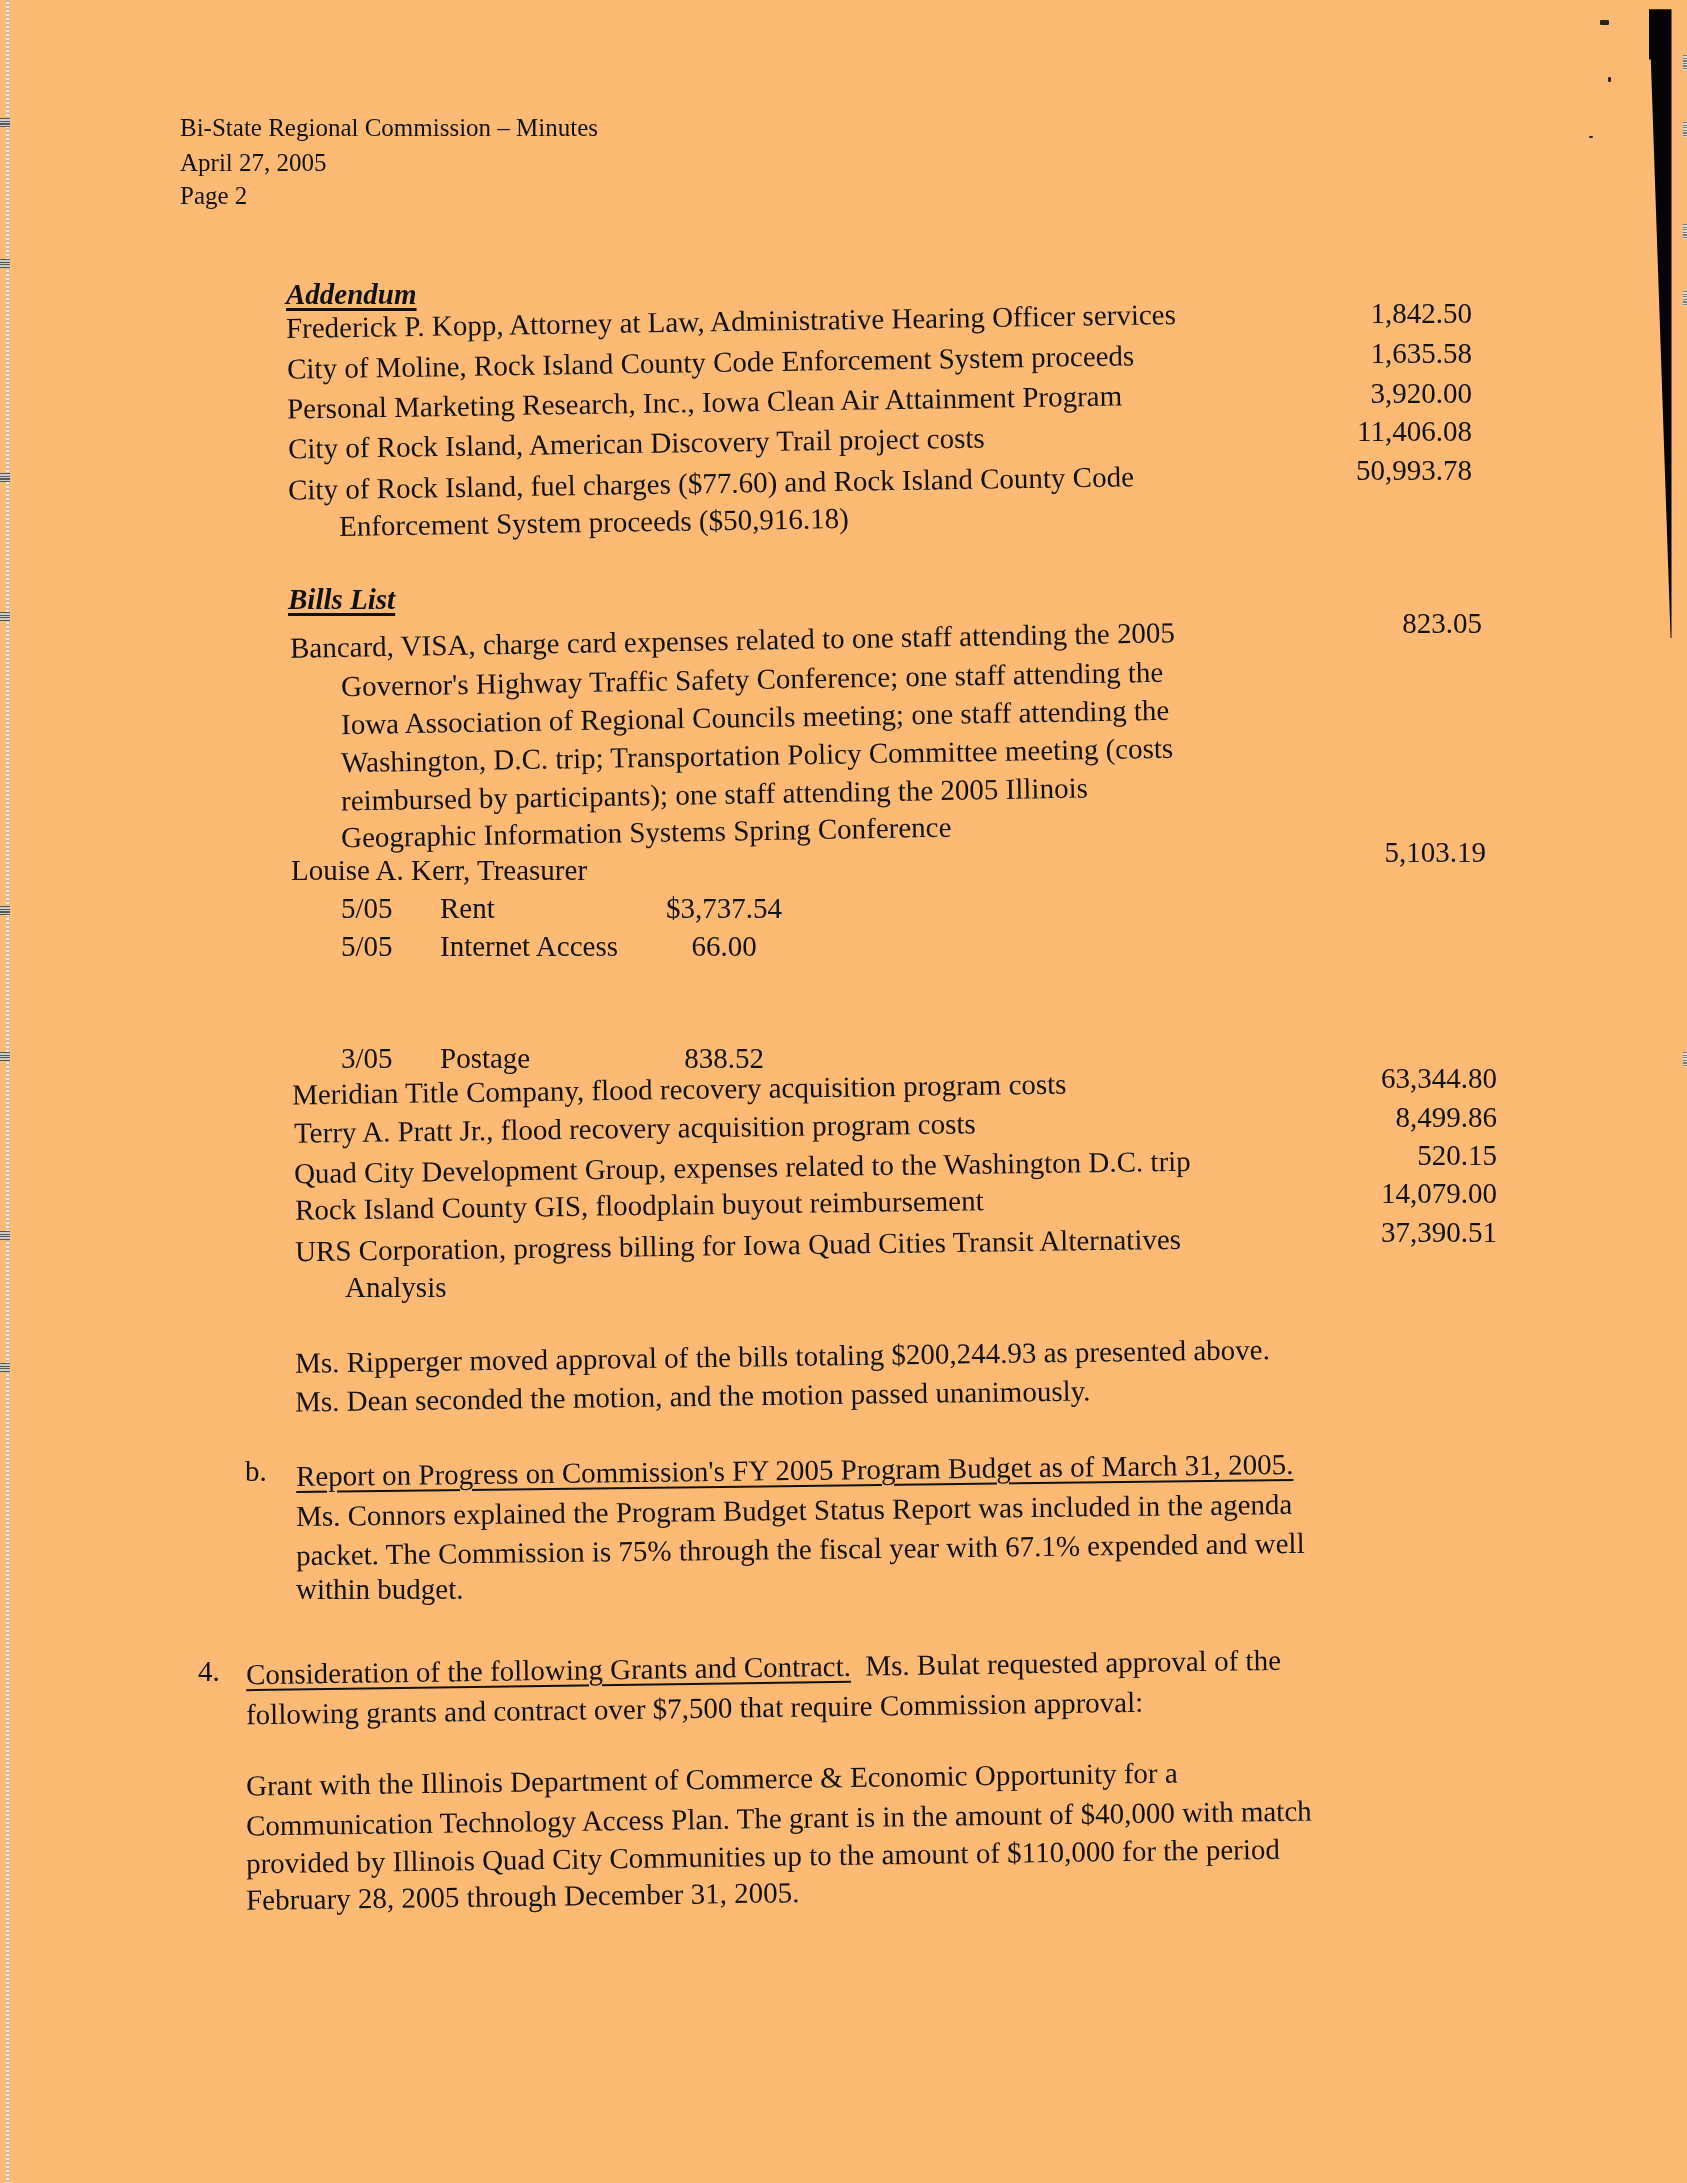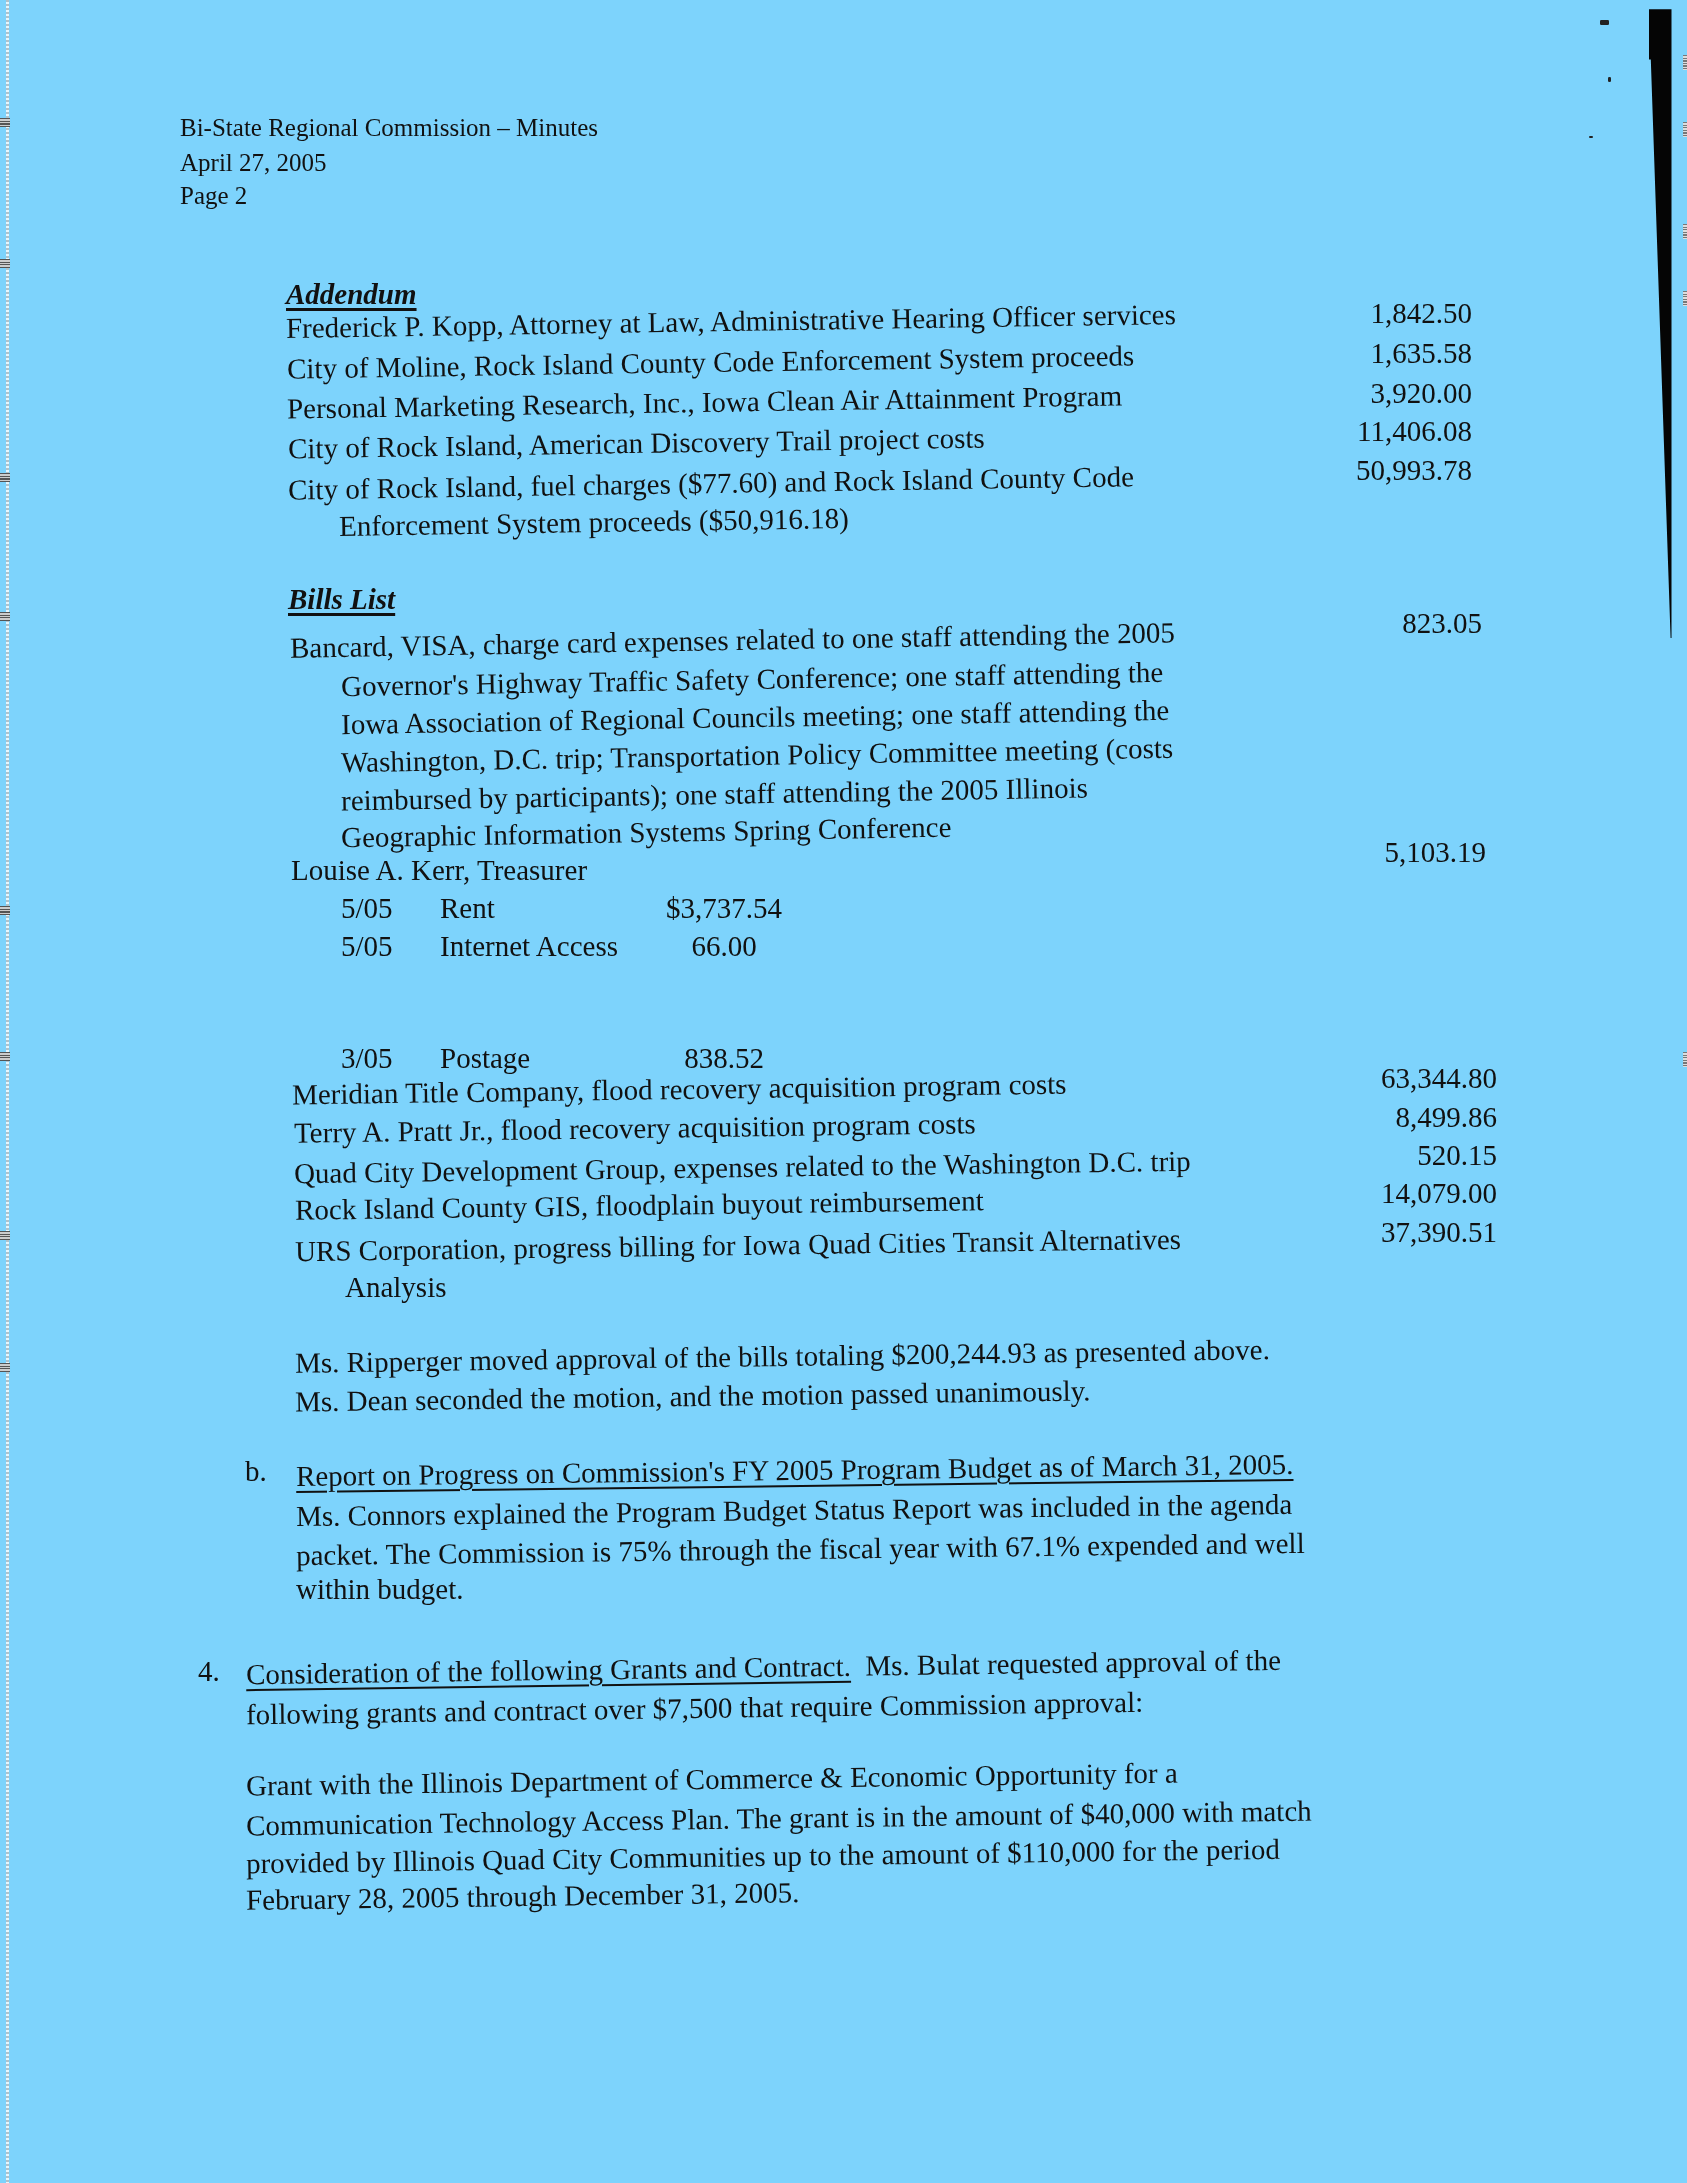--- a/index.html
+++ b/index.html
@@ -1,21 +1,21 @@
 <!DOCTYPE html>
 <html style="font-size:10.6px"><head>
 <meta charset="utf-8">
 <style>
   html, body { margin: 0; padding: 0; background: #ffffff; }
   body {
     width: 1687px; height: 2183px; position: relative; overflow: hidden;
     font-family: "Liberation Serif", "DejaVu Serif", serif;
     color: #111111;
   }
-  .page { position: absolute; left: 0; top: 0; width: 1687px; height: 2183px; background: #7dd3fc; }
+  .page { position: absolute; left: 0; top: 0; width: 1687px; height: 2183px; background: #fdba74; }
   .line { position: absolute; white-space: nowrap; font-size: 29px; line-height: 34px; }
   .hdr { font-size: 25px; line-height: 32px; }
   .amt { position: absolute; white-space: nowrap; font-size: 29px; line-height: 34px; text-align: right; }
   .heading { font-style: italic; font-weight: bold; text-decoration: underline; text-decoration-thickness: 2.6px; text-underline-offset: 4px; }
   .ul { text-decoration: underline; text-decoration-thickness: 2px; text-underline-offset: 5.3px; }
   .subrow { position: absolute; font-size: 29px; line-height: 34px; white-space: nowrap; }
   .subrow span { display: inline-block; }
   .subrow .d { width: 99px; }
   .subrow .c { width: 218px; }
   .subrow .v { width: 132px; text-align: center; }

